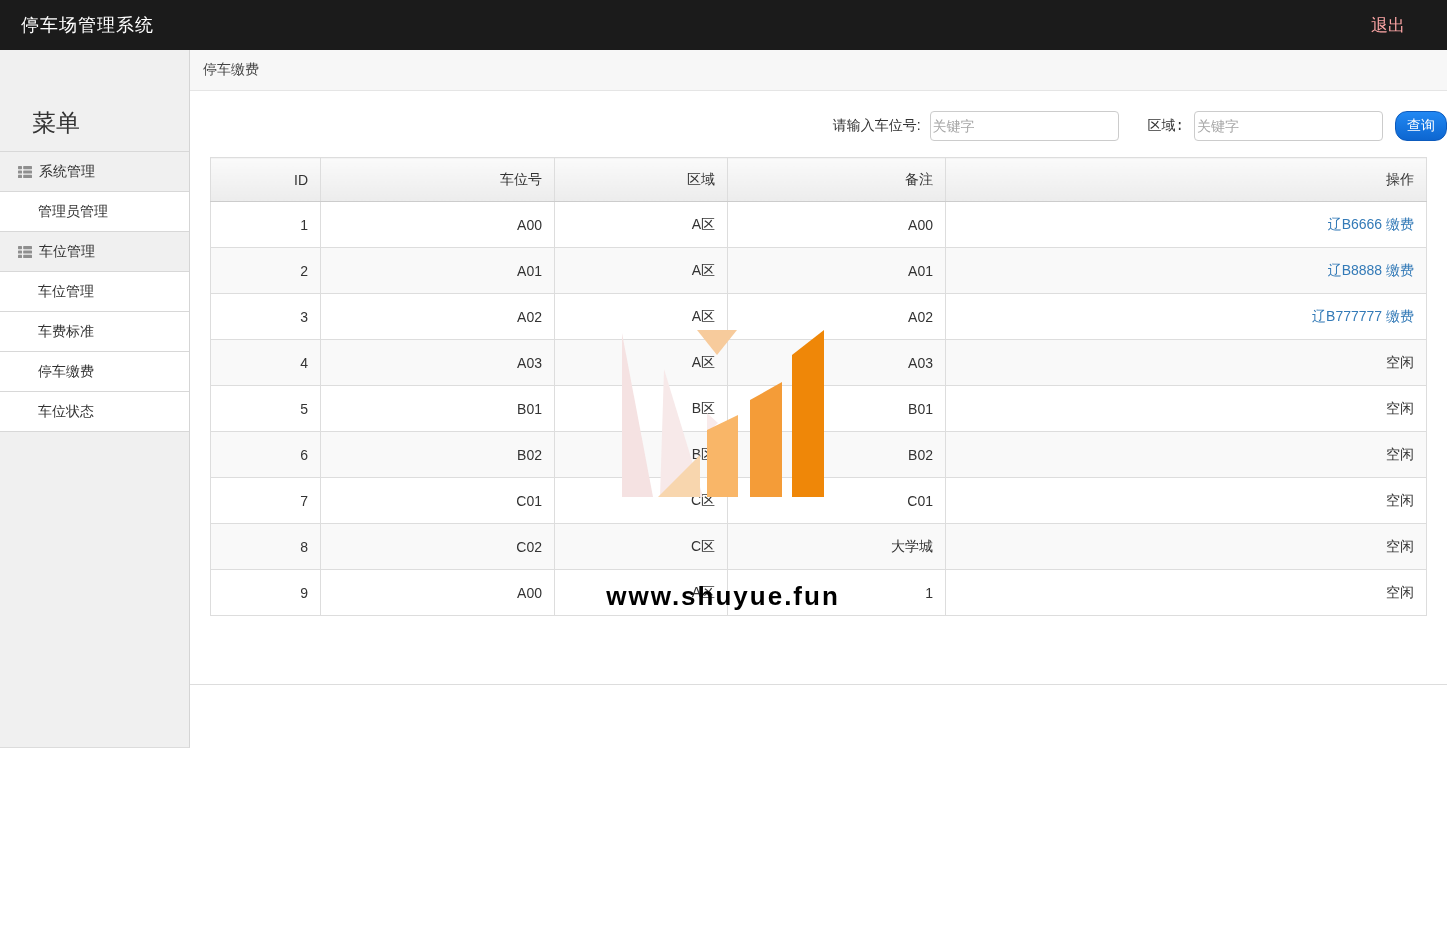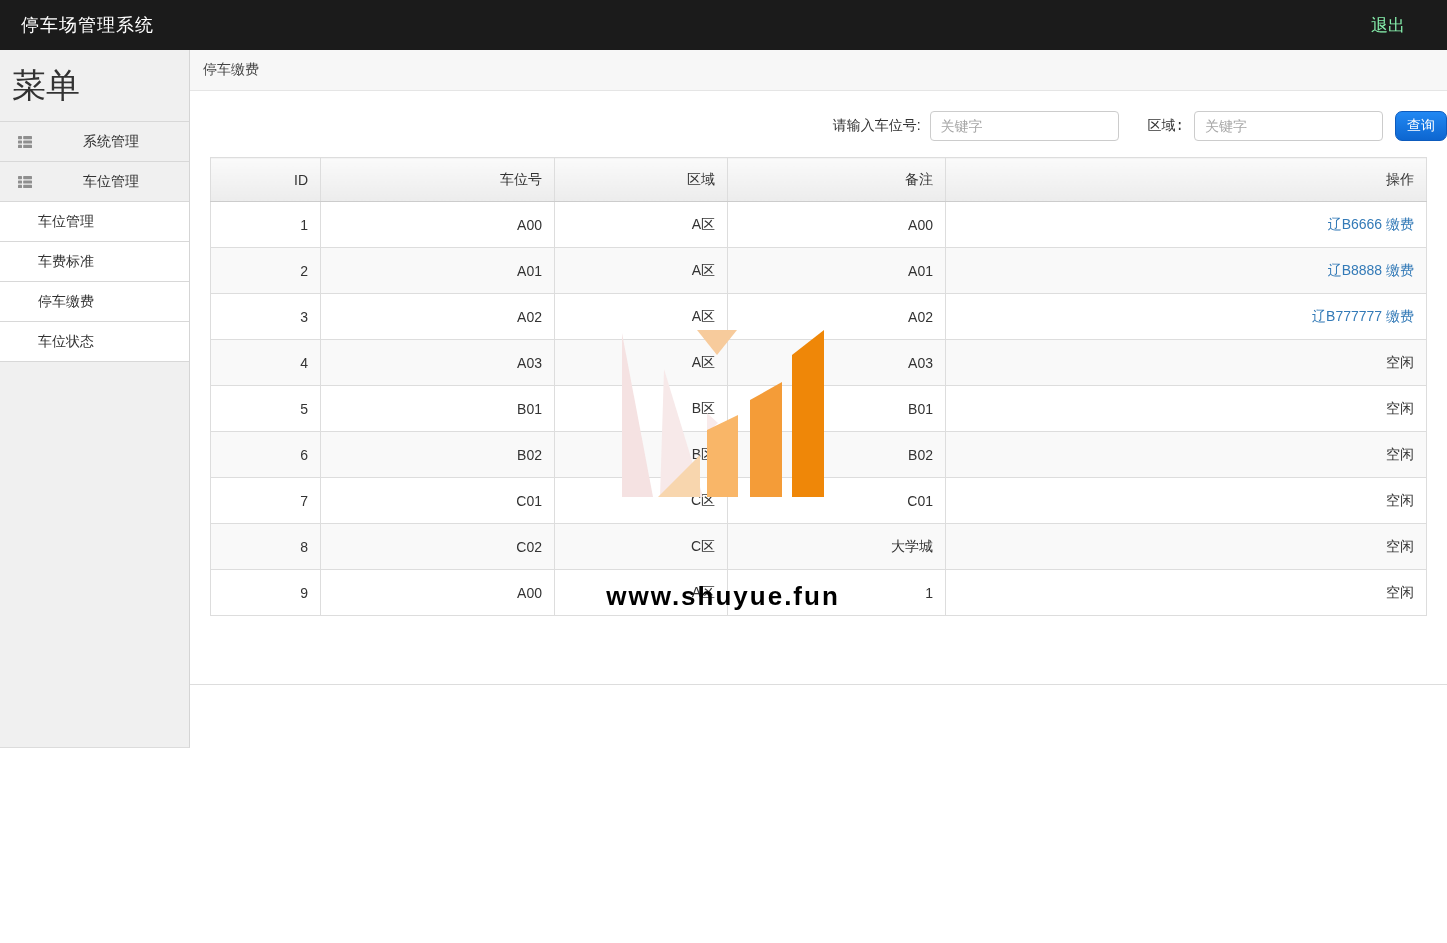--- a/index.html
+++ b/index.html
@@ -4,50 +4,50 @@
 <style>
   * { margin:0; padding:0; box-sizing:border-box; }
   html,body { width:1447px; height:943px; background:#fff; overflow:hidden;
               font-family:"Liberation Sans","DejaVu Sans",sans-serif; }
   .stage { position:relative; width:1447px; height:920px; background:#fff; }
 
   
   .navbar { position:absolute; left:0; top:0; width:1447px; height:50px;
             background:#1b1b1b; color:#fff; display:flex; align-items:center; }
   .brand  { font-size:18px; color:#fff; padding-left:21px; letter-spacing:1px; cursor:pointer; }
-  .logout { position:absolute; right:42px; top:14px; font-size:17px; color:#86efac; cursor:pointer; }
+  .logout { position:absolute; right:42px; top:14px; font-size:17px; color:#fca5a5; cursor:pointer; }
 
   
   .sidebar { position:absolute; left:0; top:50px; width:190px; height:698px;
              background:#f0f0f0; border-right:1px solid #d5d5d5; border-bottom:1px solid #dcdcdc; }
-  .menu-title { font-size:34px; color:#333; padding:13px 0 12px 12px;
-                border-bottom:1px solid #d8d8d8; }
+  .menu-title { font-size:24px; color:#333; padding:13px 0 12px 32px;
+                border-bottom:1px solid #d8d8d8;margin-top:44px; }
   .menu-item { height:40px; display:flex; align-items:center;
-               border-bottom:1px solid #d8d8d8; font-size:14px; color:#333; cursor:pointer;gap:44px; }
+               border-bottom:1px solid #d8d8d8; font-size:14px; color:#333; cursor:pointer; }
   .menu-item.parent { background:#f0f0f0; padding-left:18px; }
   .menu-item.child  { background:#fff;    padding-left:38px; }
   .menu-item .ico { width:14px; height:14px; margin-right:7px; display:inline-block; }
 
   
   .content { position:absolute; left:190px; top:50px; width:1257px; height:635px;
              background:#fff; border-bottom:1px solid #ddd; }
   .crumb-bar { height:41px; background:#f7f7f7; border-bottom:1px solid #e5e5e5;
                display:flex; align-items:center; }
   .crumb-bar span { font-size:14px; color:#444; padding-left:13px; }
 
   .form-row { display:flex; align-items:center; margin:20px 0 0 65px; height:30px;justify-content:flex-end; }
   .form-row label { font-size:14px; color:#333; }
   .txt { width:189px; height:30px; border:1px solid #ccc; border-radius:4px;
-         padding:0 10px; font-size:14px; color:#333; outline:none;
+         padding:0 2px; font-size:14px; color:#333; outline:none;
          font-family:"Liberation Sans","DejaVu Sans",sans-serif; }
   .txt::placeholder { color:#a6a6a6; }
   .lbl1 { margin-right:9px; }
   .lbl2 { margin-left:29px; margin-right:10px;font-family:Liberation Mono, monospace; }
   .in2  { margin-right:12px; }
-  .btn-query { width:52px; height:30px; border:1px solid #0d5bbd; border-radius:7px;
+  .btn-query { width:52px; height:30px; border:1px solid #0d5bbd; border-radius:12px;
                background:linear-gradient(180deg,#2188f3,#0d66d0); color:#fff;
                font-size:14px; cursor:pointer;
                font-family:"Liberation Sans","DejaVu Sans",sans-serif; }
 
   
   table.grid { border-collapse:collapse; margin:16px 20px 0 20px; width:1217px;
                table-layout:fixed; font-size:14px; color:#333; }
   .grid th, .grid td { border:1px solid #ddd; padding:0 12px; text-align:right;
                        overflow:hidden; white-space:nowrap; }
   .grid thead th { height:44px; font-weight:normal;
@@ -87,20 +87,23 @@
               <rect x="5.2" y="1" width="8.8" height="3.2" rx="0.6"></rect>
           <rect x="0" y="5.4" width="4" height="3.2" rx="0.6"></rect>
               <rect x="5.2" y="5.4" width="8.8" height="3.2" rx="0.6"></rect>
           <rect x="0" y="9.8" width="4" height="3.2" rx="0.6"></rect>
               <rect x="5.2" y="9.8" width="8.8" height="3.2" rx="0.6"></rect>
         </g>
           </svg>
       </span>
       <span>系统管理</span>
     </div>
+    <div class="menu-item child">
+      <span>管理员管理</span>
+    </div>
     <div class="menu-item parent">
       <span class="ico">
         <svg width="14" height="14" viewBox="0 0 14 14">
             <g fill="#8f8f8f">
           <rect x="0" y="1" width="4" height="3.2" rx="0.6"></rect>
               <rect x="5.2" y="1" width="8.8" height="3.2" rx="0.6"></rect>
           <rect x="0" y="5.4" width="4" height="3.2" rx="0.6"></rect>
               <rect x="5.2" y="5.4" width="8.8" height="3.2" rx="0.6"></rect>
           <rect x="0" y="9.8" width="4" height="3.2" rx="0.6"></rect>
               <rect x="5.2" y="9.8" width="8.8" height="3.2" rx="0.6"></rect>

